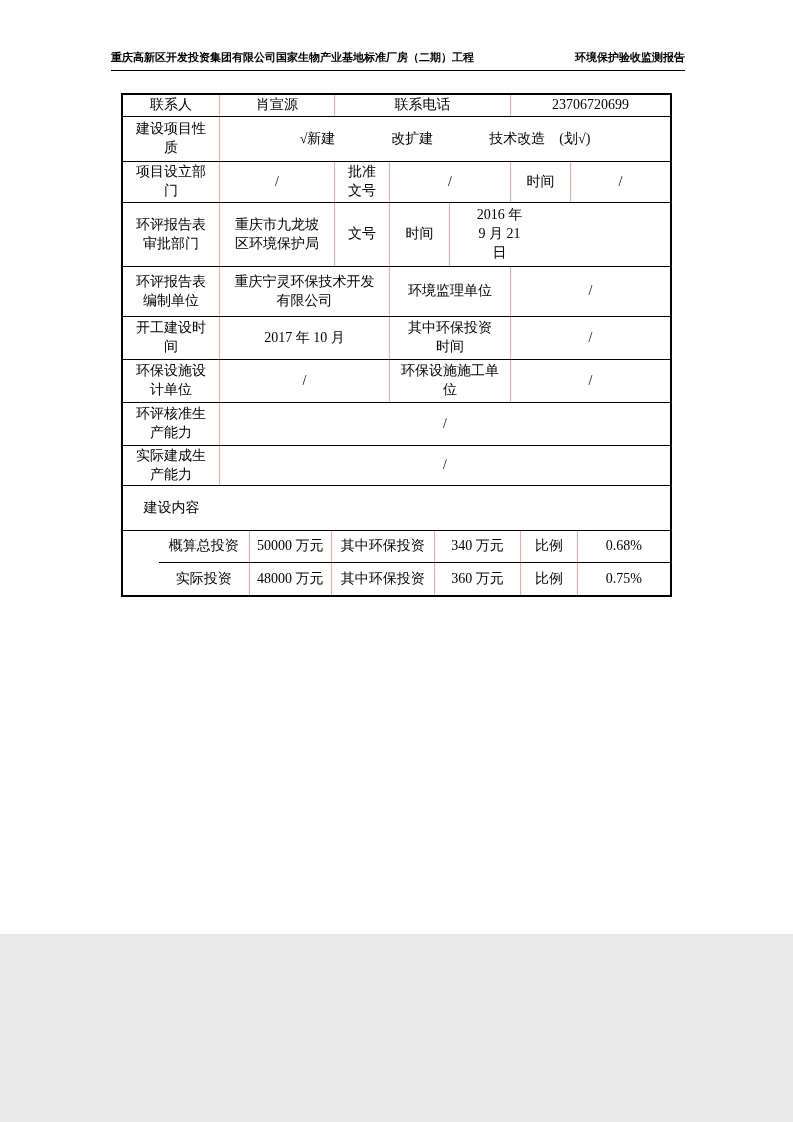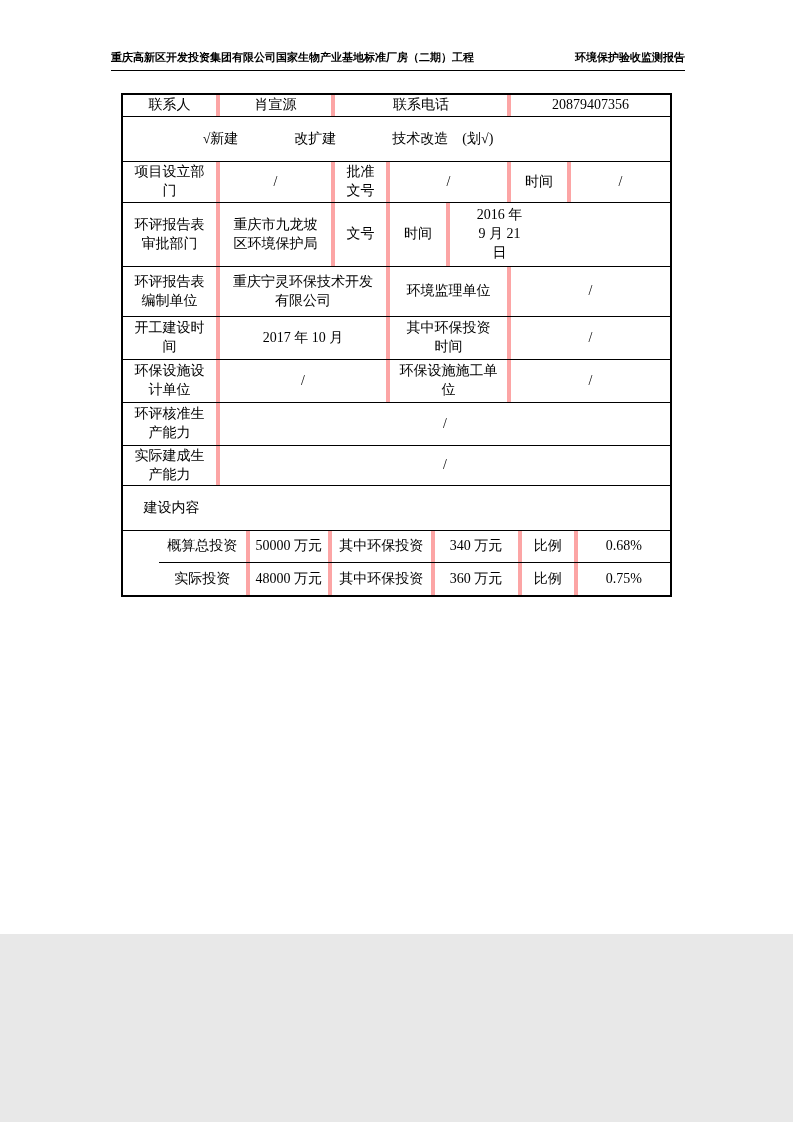--- a/index.html
+++ b/index.html
@@ -31,21 +31,21 @@
     width:547px;
     border:2px solid #000;
   }
   .row {
     display:flex;
     box-sizing:border-box;
   }
   .row:not(:last-child) { border-bottom:1px solid #000; }
   .cell {
     box-sizing:border-box;
-    border-right:4px solid #fca5a5;
+    border-right:1px solid #fca5a5;
     display:flex;
     align-items:center;
     justify-content:center;
     text-align:center;
     white-space:pre-line;
     padding:1px 3px;
     font-size:14px;
     line-height:1.35;
     overflow:hidden;
   }
@@ -78,24 +78,26 @@
     <span>重庆高新区开发投资集团有限公司国家生物产业基地标准厂房（二期）工程</span>
     <span>环境保护验收监测报告</span>
   </div>
 
   <div class="doc-table">
 
     <div class="row h22">
       <div class="cell w1">联系人</div>
       <div class="cell w2">肖宣源</div>
       <div class="cell w34">联系电话</div>
-      <div class="cell w56">20879407356</div>
+      <div class="cell w56">23706720699</div>
     </div>
 
     <div class="row h45">
+      <div class="cell w1">建设项目性
+质</div>
       <div class="cell wfull">√新建　　　　改扩建　　　　技术改造　(划√)</div>
     </div>
 
     <div class="row h41">
       <div class="cell w1">项目设立部
 门</div>
       <div class="cell w2">/</div>
       <div class="cell w3">批准
 文号</div>
       <div class="cell w4">/</div>

